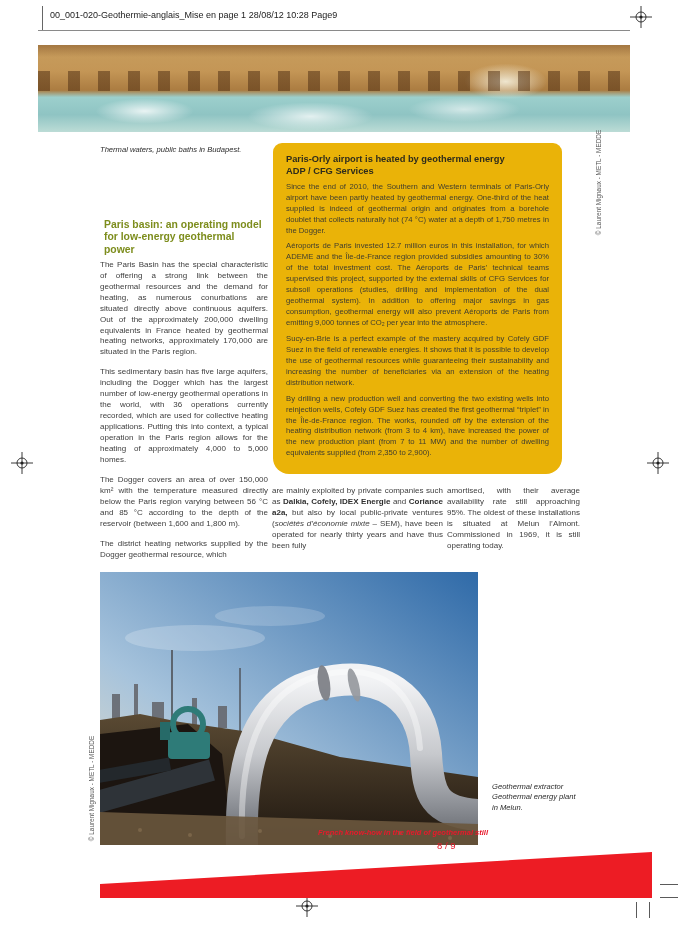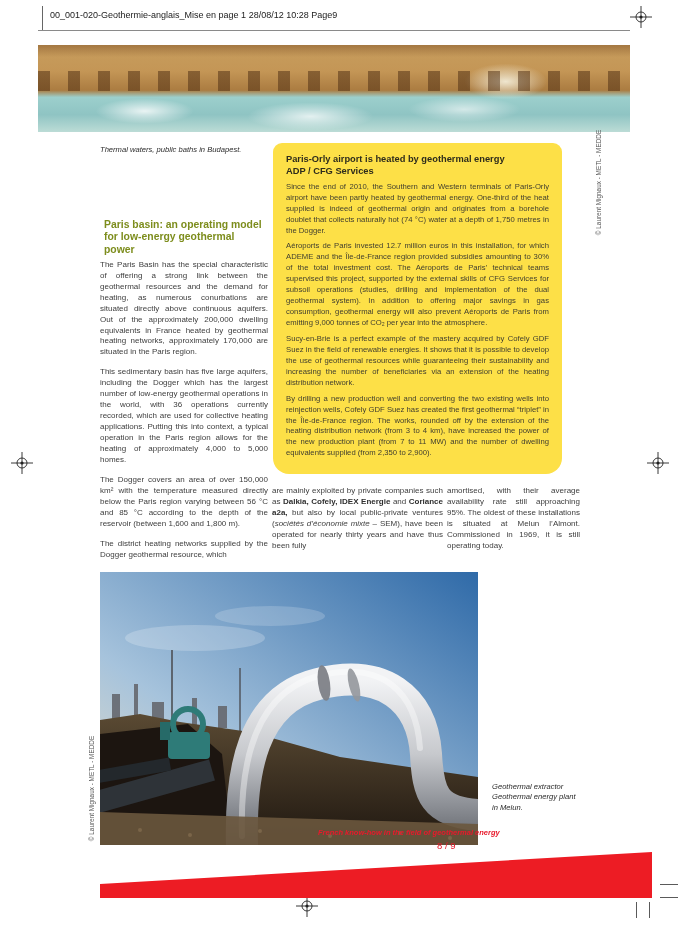--- a/index.html
+++ b/index.html
@@ -45,21 +45,21 @@
   .caption{font-style:italic;font-size:7.6px;color:#2a2a2a;line-height:1.35;}
   .caption1{left:100px;top:138px;margin-top:7px;}
   .caption2{left:492px;top:782px;width:140px;}
   .credit{font-size:6.4px;color:#555;white-space:nowrap;text-align:center;}
   .credit-right{left:543px;top:179px;width:110px;transform:rotate(-90deg);}
   .credit-left{left:36px;top:785px;width:110px;transform:rotate(-90deg);}
 
   
   .infobox{
     left:273px;top:143px;width:289px;height:331px;box-sizing:border-box;
-    background:#fde047;border-radius:9px 9px 16px 16px;padding:11px 13px 9px;
+    background:#eab308;border-radius:9px 9px 16px 16px;padding:11px 13px 9px;
   }
   .infobox h3{font-size:9.3px;color:#2e2c1c;margin:0 0 4px;line-height:1.28;font-weight:bold;}
   .infobox p{font-size:7.7px;color:#403e2f;line-height:1.42;text-align:justify;margin:0 0 5px;}
   .infobox .sec2{margin-top:9px;}
 
   
   .leftcol{left:100px;top:219px;width:168px;}
   .leftcol h2{font-size:10.4px;color:#7d8d1d;line-height:1.18;margin:0 4px 4px;font-weight:bold;}
   .bodytext p{font-size:8px;color:#3d3d3d;line-height:1.37;text-align:justify;margin:0 0 9px;}
   .col-mid{left:272px;top:486px;width:171px;}
@@ -198,21 +198,21 @@
 </svg>
 
 <div class="abs credit credit-left">© Laurent Mignaux - METL - MEDDE</div>
 
 <div class="abs caption caption2">
   <span>Geothermal extractor</span><br>
   <span>Geothermal energy plant</span><br>
   <span>in Melun.</span>
 </div>
 
-<div class="abs tagline">French know-how in the field of geothermal energy</div>
+<div class="abs tagline">French know-how in the field of geothermal still</div>
 <div class="abs pagenum">8 / 9</div>
 
 <svg class="abs wedge" viewBox="0 0 553 50" preserveAspectRatio="none">
   <polygon points="0,34 552,2 552,48 0,48" fill="#ed1c24"></polygon>
 </svg>
 
 <div class="abs trim" style="left:660px;top:884px;width:18px;height:1px"></div>
 <div class="abs trim" style="left:660px;top:897px;width:18px;height:1px"></div>
 <div class="abs trim" style="left:636px;top:902px;width:1px;height:16px"></div>
 <div class="abs trim" style="left:649px;top:902px;width:1px;height:16px"></div>

